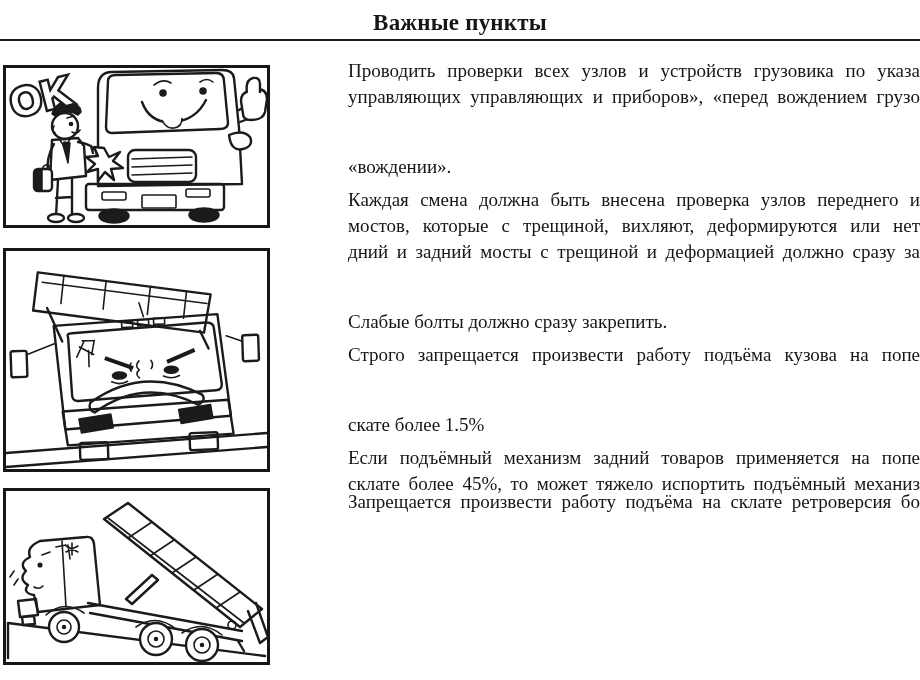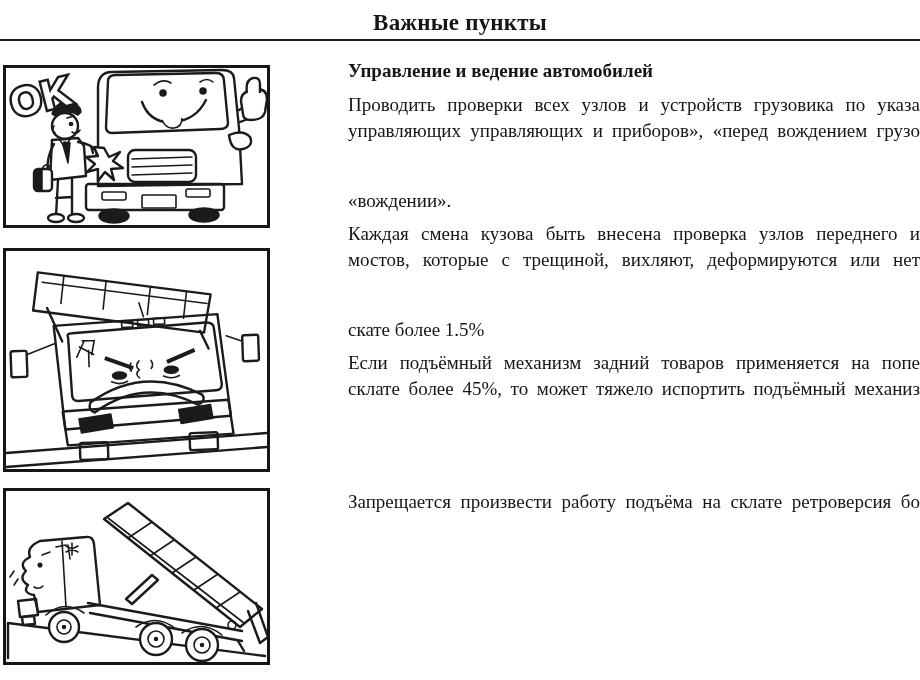--- a/index.html
+++ b/index.html
@@ -153,34 +153,36 @@
         <path class="sk" d="M98,28 L122,12 L256,118 L234,136 Z"></path>
         <path class="sk thin" d="M102,27 L238,132"></path>
         <path class="sk thin" d="M122,47 L146,31 M144,65 L168,49 M166,82 L190,66 M188,99 L212,83 M210,117 L234,101"></path>
         <path class="sk" d="M250,112 L262,146 M242,120 L254,152 M262,146 L254,152"></path>
         <circle class="sk thin" cx="226" cy="134" r="4"></circle>
       </g>
     </svg>
   </figure>
 
   <section class="col colA">
-    <h2 class="sec-heading">Управление и ведение автомобилей</h2>
 
     <div class="para">
       <div class="line cut">Проводить проверки всех узлов и устройств грузовика по указа</div>
       <div class="line cut">управляющих управляющих и приборов», «перед вождением грузо</div>
       <div class="line end">«вождении».</div>
     </div>
 
     <div class="para">
-      <div class="line cut">Каждая смена кузова быть внесена проверка узлов переднего и</div>
+      <div class="line cut">Каждая смена должна быть внесена проверка узлов переднего и</div>
       <div class="line cut">мостов, которые с трещиной, вихляют, деформируются или нет</div>
+      <div class="line cut">дний и задний мосты с трещиной и деформацией должно сразу за</div>
+      <div class="line end">Слабые болты должно сразу закрепить.</div>
     </div>
 
     <div class="para">
+      <div class="line cut">Строго запрещается произвести работу подъёма кузова на попе</div>
       <div class="line end">скате более 1.5%</div>
     </div>
 
     <div class="para">
       <div class="line cut">Если подъёмный механизм задний товаров применяется на попе</div>
       <div class="line cut">склате более 45%, то может тяжело испортить подъёмный механиз</div>
     </div>
   </section>
 
   <section class="col colB">

